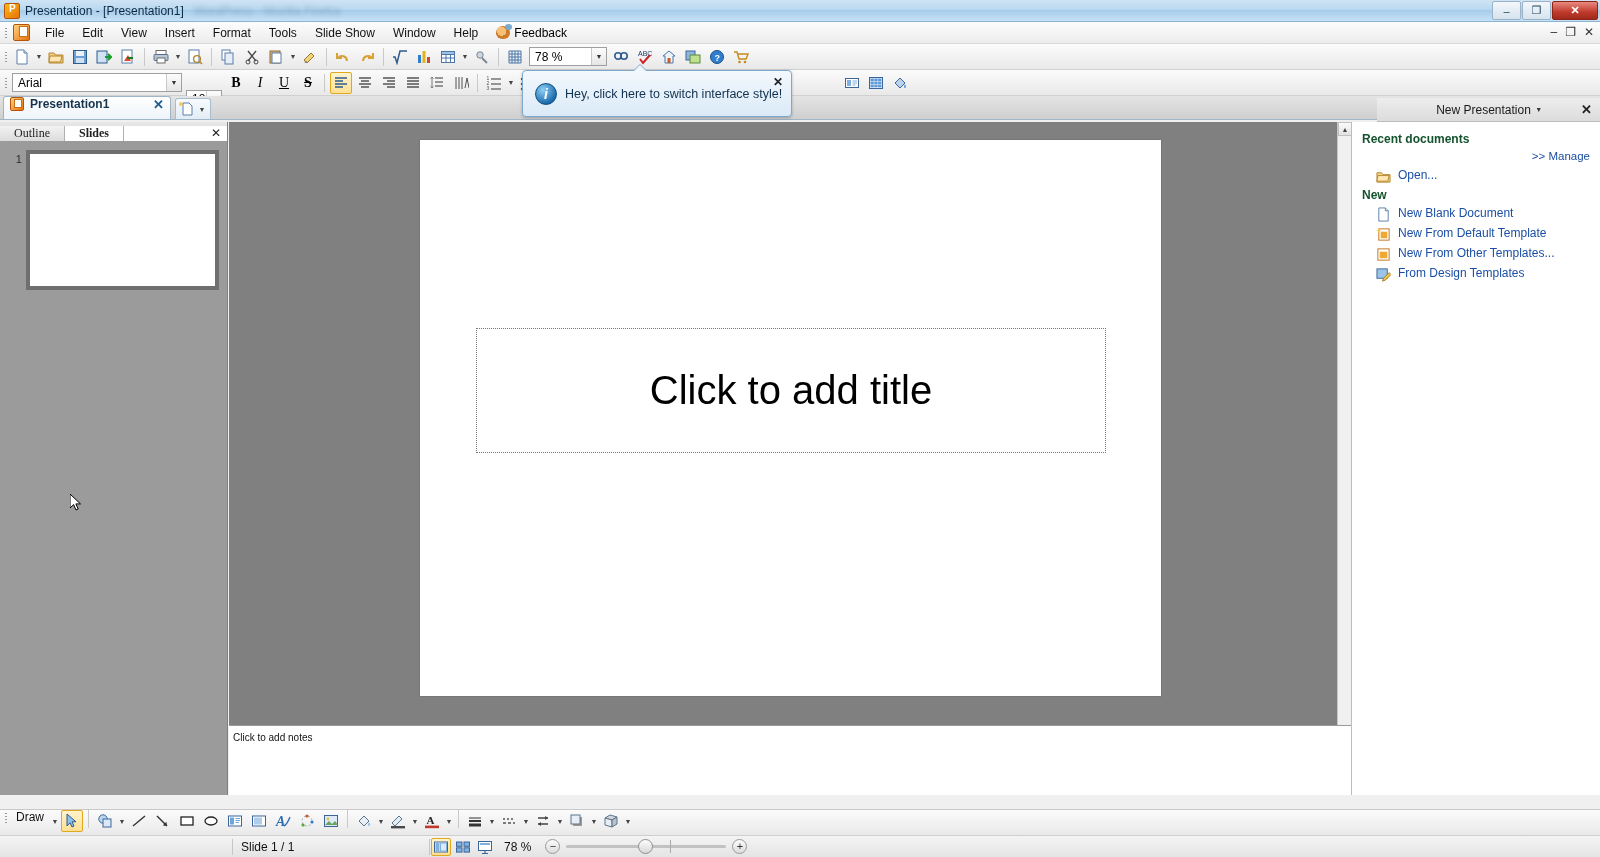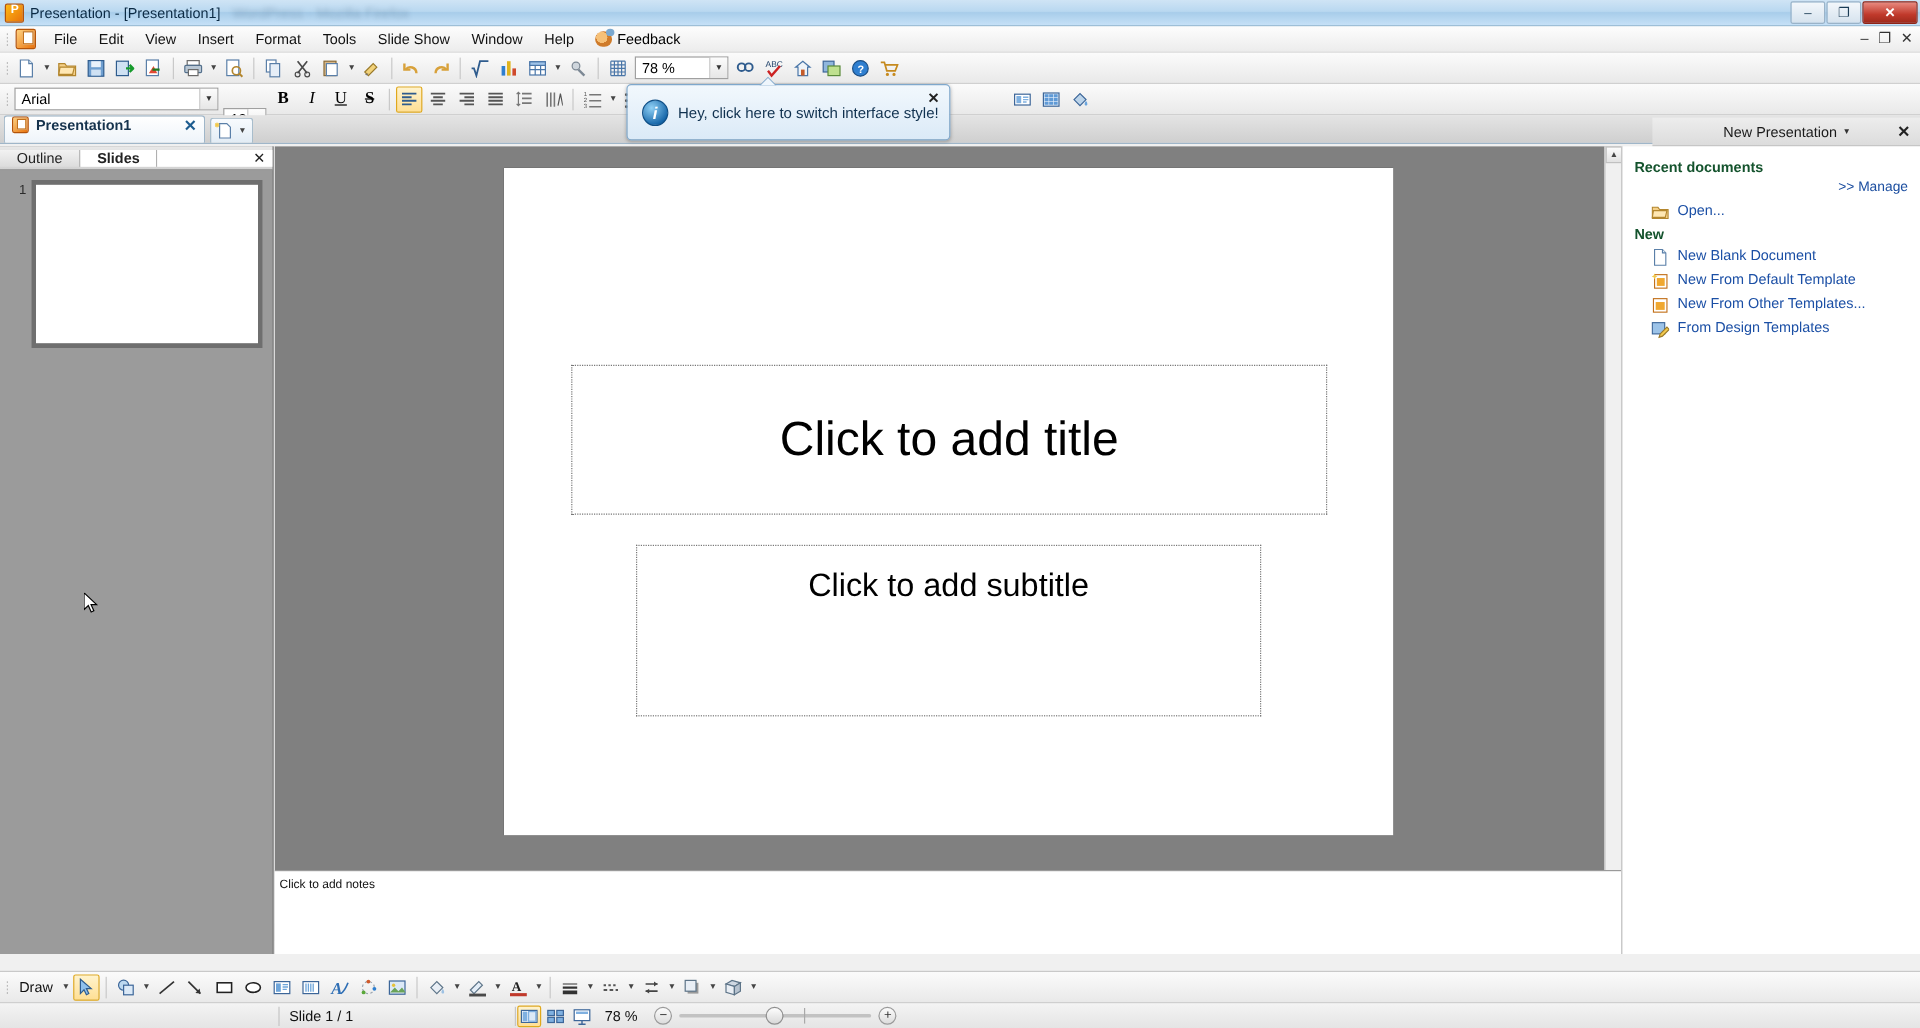--- a/index.html
+++ b/index.html
@@ -182,23 +182,23 @@
 
   
   .workarea { position:absolute; left:0; top:122px; right:0; bottom:62px; }
 
   
   .slidepanel {
     position:absolute; left:0; top:0; width:228px; bottom:0;
     background: #9b9b9b; border-right: 1px solid #808080;
   }
   .spanel-tabs {
-    height: 20px; display: flex; align-items: center;
+    height: 20px; display: flex; align-items: flex-end;
     background: linear-gradient(to bottom,#e8e8e8,#d2d2d2);
-    border-bottom: 1px solid #9a9a9a; position: relative;
+    border-bottom: 1px solid #9a9a9a; position: relative; font-family: Liberation Serif, serif;
   }
   .spanel-tab {
     padding: 0 14px; display:flex; align-items:center; font-size: 12px;
     background: linear-gradient(to bottom,#f2f2f2,#dcdcdc);
     border-right: 1px solid #b0b0b0; color:#222;
   }
   .spanel-tab.active { background: #fff; font-weight: bold; }
   .spanel-tabrest { flex:1; background:#fff; display:flex; align-items:center; justify-content:flex-end; padding-right:6px;}
   .spanel-tabrest .sp-close{font-size:12px;color:#222;cursor:pointer;}
   .thumbwrap { padding: 8px 8px 0 12px; display:flex; gap:4px; }
@@ -220,21 +220,21 @@
   .slide {
     position:absolute; left:191px; top:18px; width: 741px; height: 556px;
     background:#fff; box-shadow: 0 0 1px rgba(0,0,0,0.4);
   }
   .placeholder {
     position:absolute; border: 1px dotted #777;
     display:flex; justify-content:center;
     color:#000;
   }
   .ph-title {
-    left: 56px; top: 164px; width: 630px; height: 125px;
+    left: 56px; top: 188px; width: 630px; height: 125px;
     align-items: center; font-size: 40px;
   }
   .ph-sub {
     left: 110px; top: 314px; width: 521px; height: 143px;
     align-items: flex-start; padding-top: 18px; font-size: 27px;
   }
 
   
   .vscroll {
     position:absolute; right:0; top:0; width: 14px; bottom: 26px;
@@ -276,21 +276,21 @@
     display:flex; align-items:flex-start; gap:7px; margin: 4px 0 4px 14px;
     font-size: 12px; color:#1b4fa5; cursor:pointer; line-height: 1.25;
   }
   .lnk-ico { width:15px; height:15px; flex:none; margin-top:1px; }
 
   
   .drawbar {
     position:absolute; left:0; bottom:22px; width:1600px; height: 26px;
     background: linear-gradient(to bottom,#fbfbfb,#e9e9e9);
     border-top: 1px solid #c9c9c9;
-    display:flex; align-items:center;
+    display:flex; 
   }
   .drawlabel { font-size:12px; padding: 0 6px; color:#111; }
 
   
   .statusbar {
     position:absolute; left:0; bottom:0; width:1600px; height: 22px;
     background: linear-gradient(to bottom,#f4f4f4,#e4e4e4);
     border-top: 1px solid #cfcfcf;
     display:flex; align-items:center; font-size: 12px; color:#111;
   }
@@ -699,21 +699,20 @@
       <div class="thumbwrap">
         <div class="thumb-num">1</div>
         <div class="thumb"></div>
       </div>
     </div>
 
     <div class="editarea">
       <div class="slidecanvasclip">
         <div class="slide">
           <div class="placeholder ph-title">Click to add title</div>
-          <div class="placeholder ph-sub">Click to add subtitle</div>
         </div>
       </div>
 
       <div class="vscroll">
         <div class="sb-arrow">▲</div>
         <div class="sb-arrow">▼</div>
       </div>
 
       <div class="hscroll">
         <div class="sb-arrow">◀</div>

